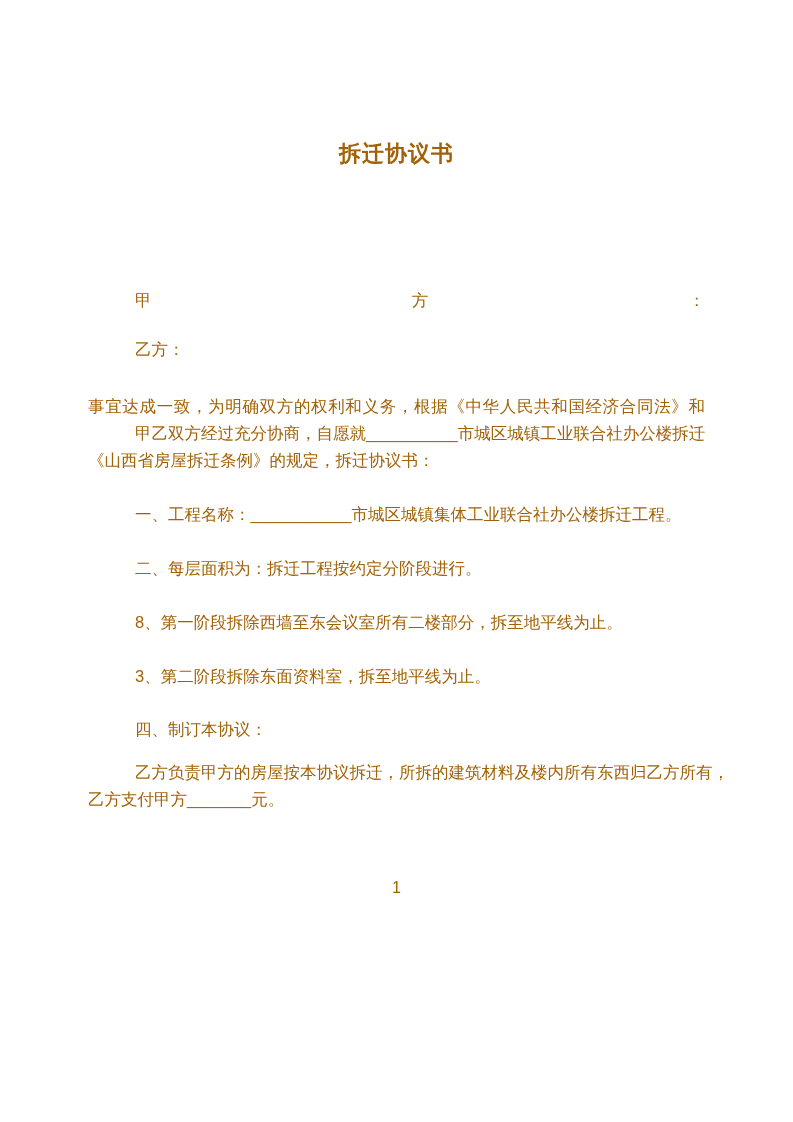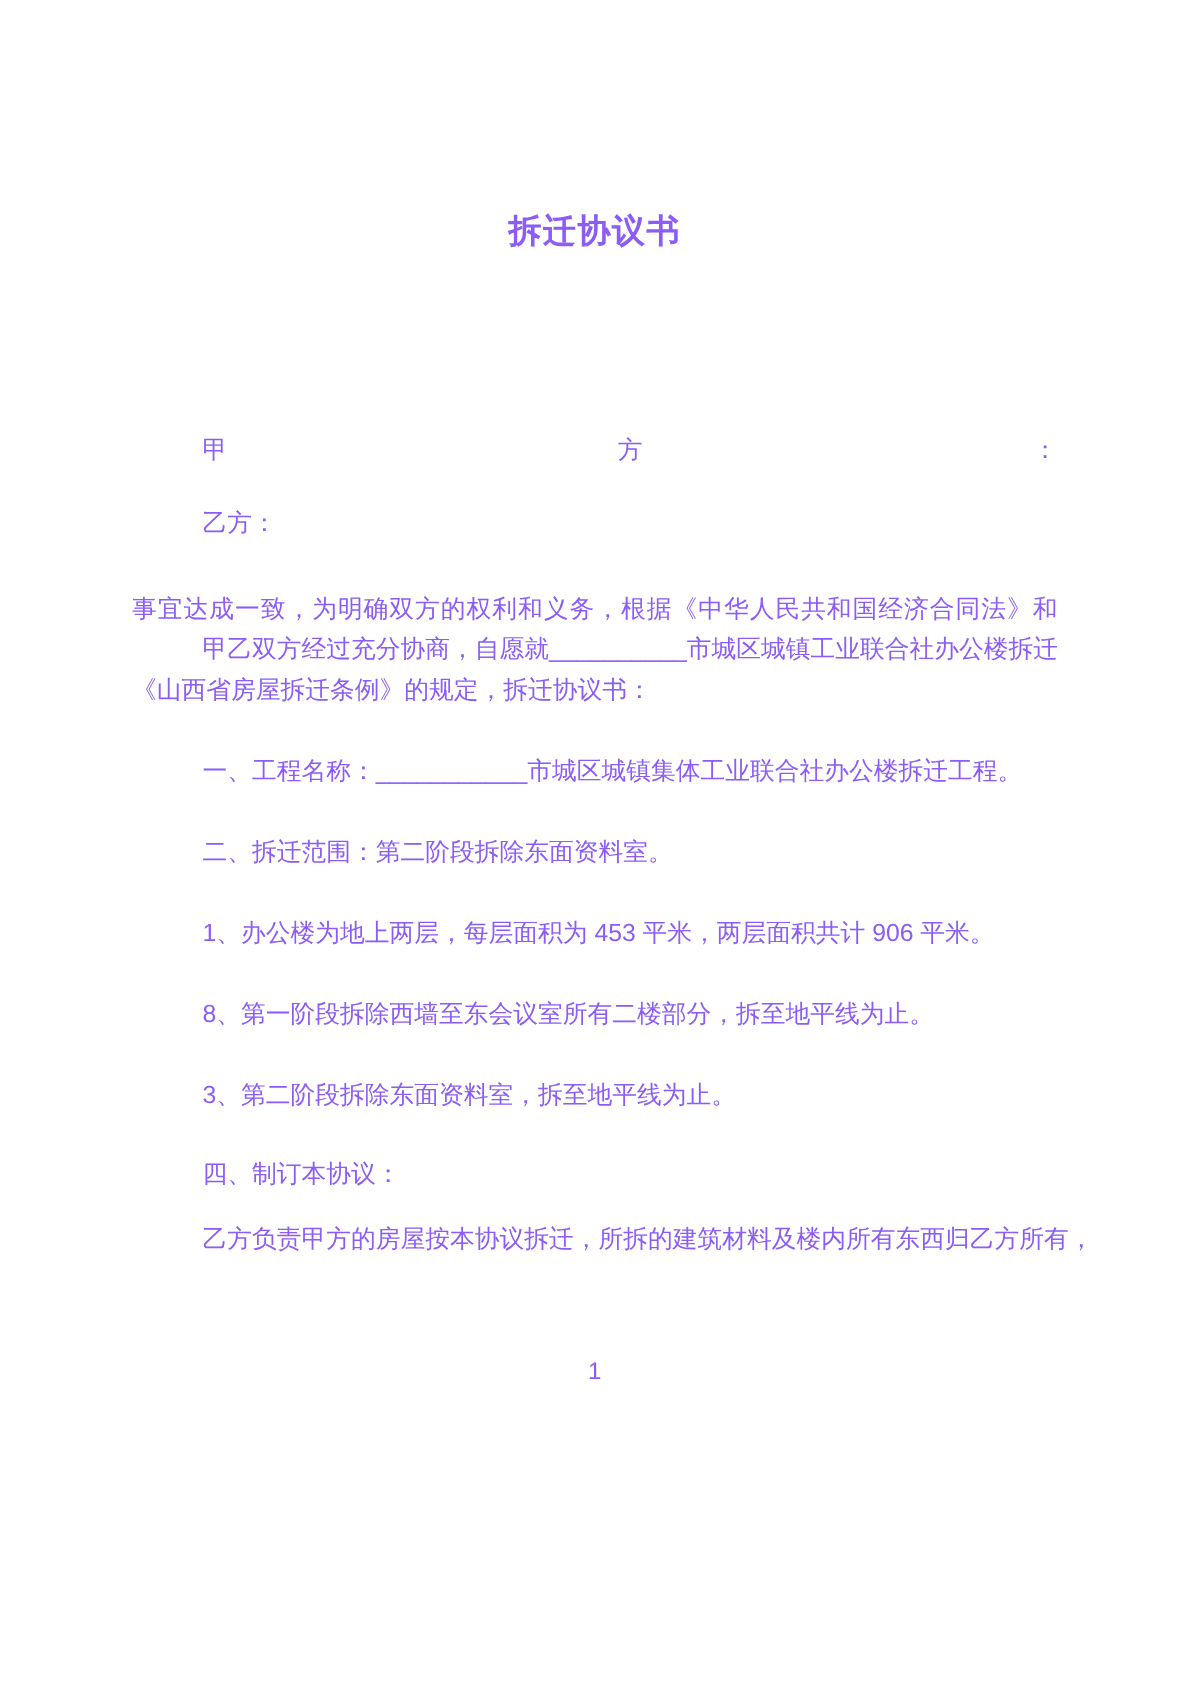--- a/index.html
+++ b/index.html
@@ -2,21 +2,21 @@
 <html><head>
 <meta charset="utf-8">
 <style>
   html, body { margin: 0; padding: 0; background: #ffffff; }
   .page {
     position: relative;
     width: 793px;
     height: 1122px;
     margin: 0 auto;
     background: #ffffff;
-    color: #8b5cf6;
+    color: #a16207;
     font-family: "Liberation Sans", sans-serif;
     font-size: 16.5px;
     line-height: 27px;
     padding: 0 88px;
     box-sizing: border-box;
     overflow: hidden;
     border-radius: 15px;
   }
   p { margin: 0; }
   .doc-title {
@@ -70,30 +70,30 @@
   <p class="party-b-line">乙方：</p>
 
   <p class="intro">
     <span class="line jfull">事宜达成一致，为明确双方的权利和义务，根据《中华人民共和国经济合同法》和</span>
     <span class="line jfull indent">甲乙双方经过充分协商，自愿就__________市城区城镇工业联合社办公楼拆迁</span>
     <span class="line">《山西省房屋拆迁条例》的规定，拆迁协议书：</span>
   </p>
 
   <p class="item">一、工程名称：___________市城区城镇集体工业联合社办公楼拆迁工程。</p>
 
-  <p class="item">二、拆迁范围：第二阶段拆除东面资料室。</p>
+  <p class="item">二、每层面积为：拆迁工程按约定分阶段进行。</p>
 
-  <p class="item">1、办公楼为地上两层，每层面积为 453 平米，两层面积共计 906 平米。</p>
 
   <p class="item">8、第一阶段拆除西墙至东会议室所有二楼部分，拆至地平线为止。</p>
 
   <p class="item">3、第二阶段拆除东面资料室，拆至地平线为止。</p>
 
 
   <p class="item4">四、制订本协议：</p>
 
   <p class="item4-body">
     <span class="line jfull indent">乙方负责甲方的房屋按本协议拆迁，所拆的建筑材料及楼内所有东西归乙方所有，</span>
+    <span class="line">乙方支付甲方_______元。</span>
   </p>
 
   <p class="page-footer">1</p>
 
 </div>
 
 </body></html>

